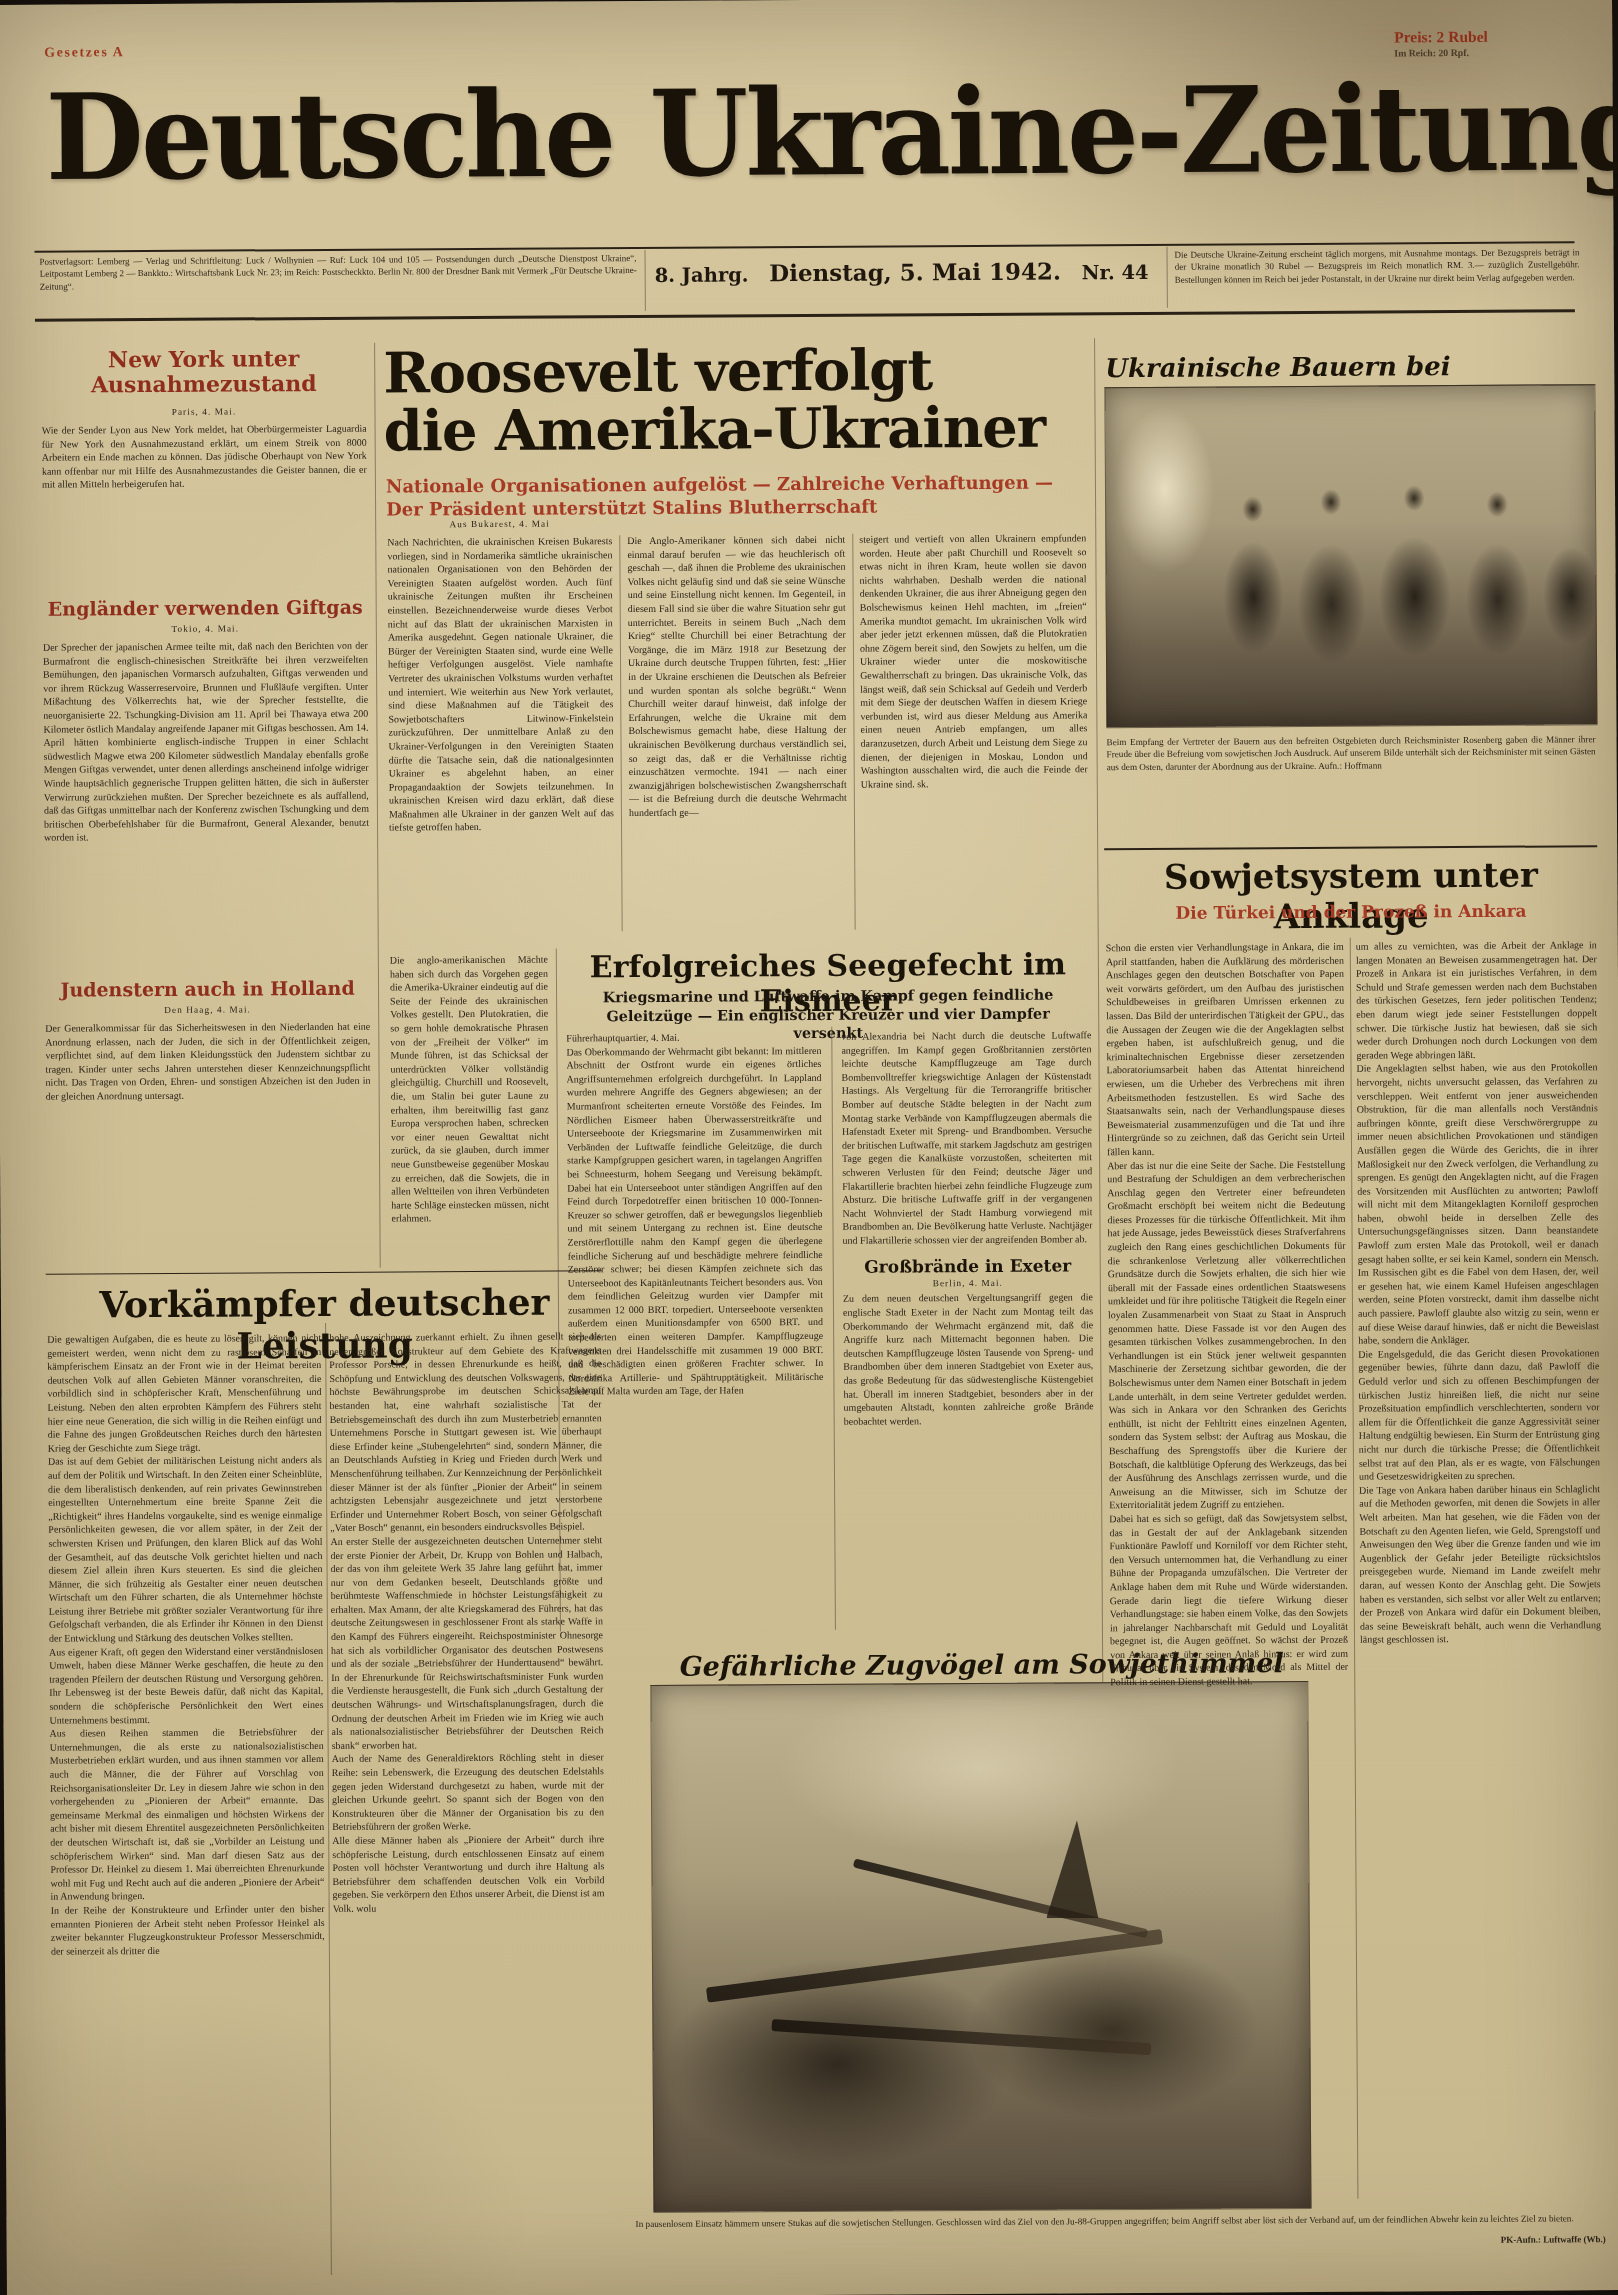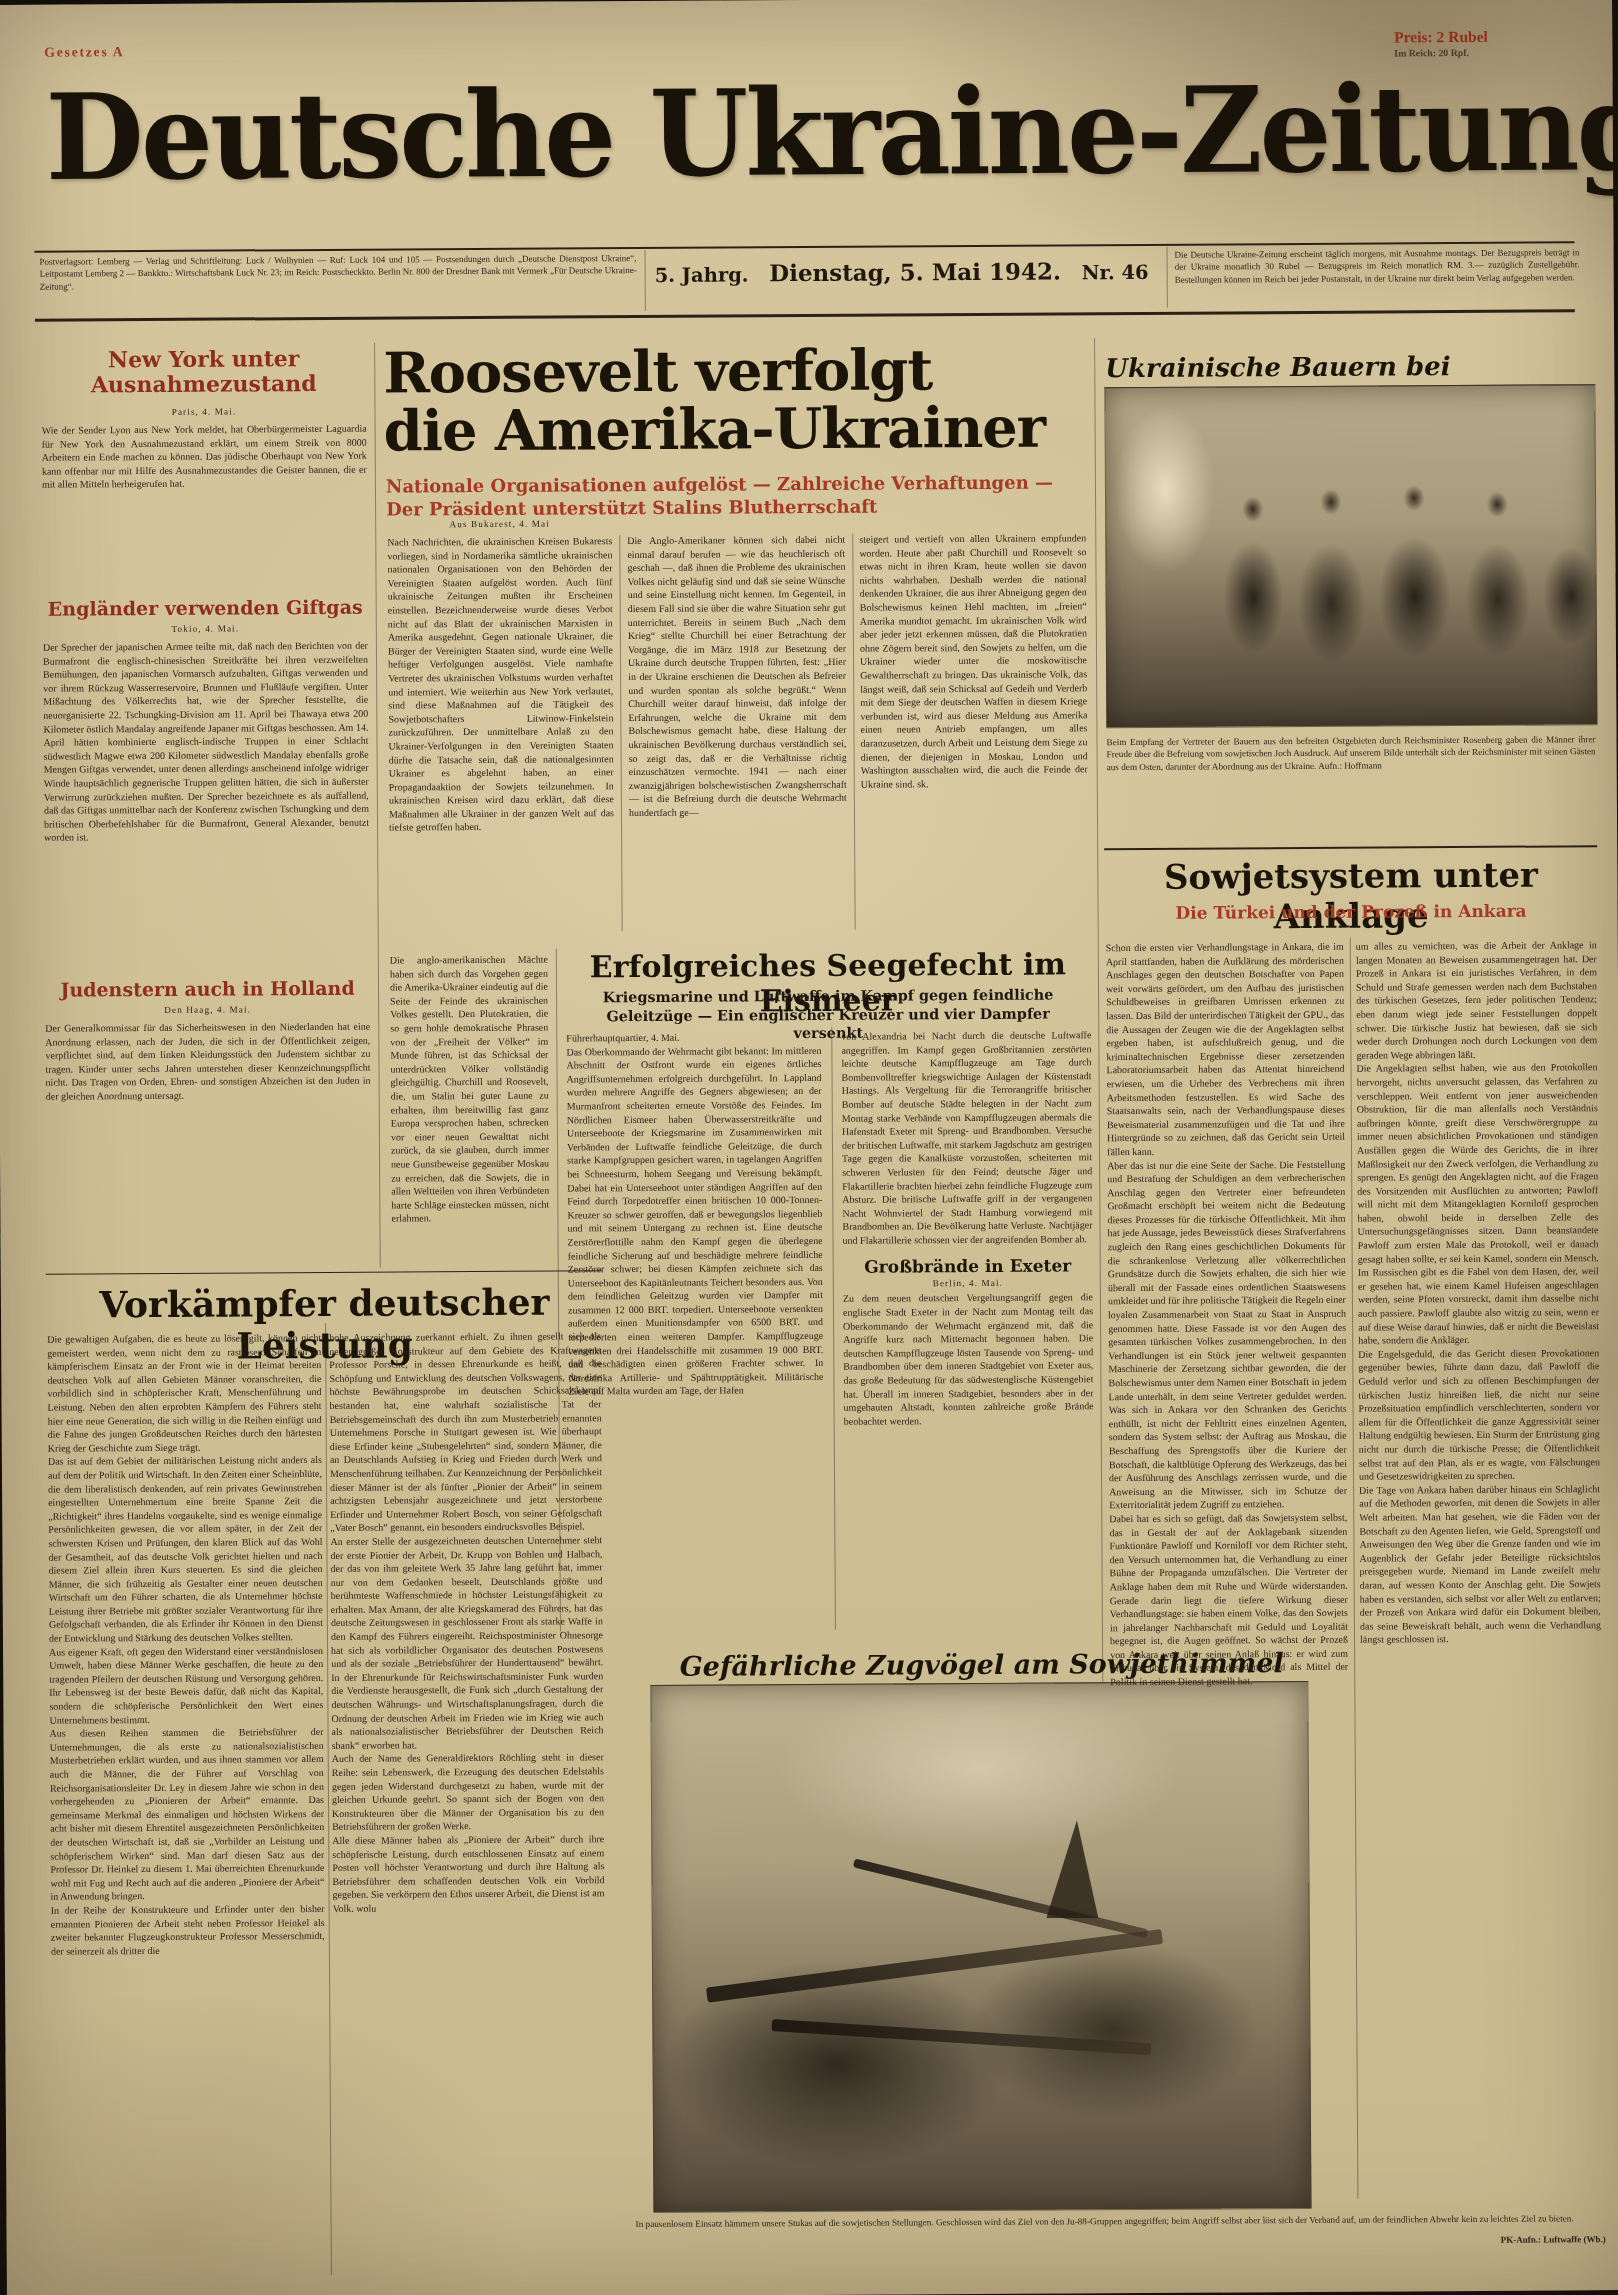--- a/index.html
+++ b/index.html
@@ -144,23 +144,23 @@
   <div class="abs" id="ed">Gesetzes A</div>
   <div class="abs" id="price">
     <div class="p1">Preis: 2 Rubel</div>
     <div class="p2">Im Reich: 20 Rpf.</div>
   </div>
   <div class="abs" id="mast">Deutsche Ukraine-Zeitung</div>
 
   <div class="hrule" id="hr-top"></div>
   <div class="abs" id="imprint">Postverlagsort: Lemberg — Verlag und Schriftleitung: Luck / Wolhynien — Ruf: Luck 104 und 105 — Postsendungen durch „Deutsche Dienstpost Ukraine“, Leitpostamt Lemberg 2 — Bankkto.: Wirtschaftsbank Luck Nr. 23; im Reich: Postscheckkto. Berlin Nr. 800 der Dresdner Bank mit Vermerk „Für Deutsche Ukraine-Zeitung“.</div>
   <div class="abs" id="centerbar">
-    <span class="vol">5. Jahrg.</span>
+    <span class="vol">8. Jahrg.</span>
     <span class="date">Dienstag, 5. Mai 1942.</span>
-    <span class="iss">Nr. 46</span>
+    <span class="iss">Nr. 44</span>
   </div>
   <div class="abs" id="sub">Die Deutsche Ukraine-Zeitung erscheint täglich morgens, mit Ausnahme montags. Der Bezugspreis beträgt in der Ukraine monatlich 30 Rubel — Bezugspreis im Reich monatlich RM. 3.— zuzüglich Zustellgebühr. Bestellungen können im Reich bei jeder Postanstalt, in der Ukraine nur direkt beim Verlag aufgegeben werden.</div>
   <div class="vrule" id="vsep1"></div>
   <div class="vrule" id="vsep2"></div>
   <div class="hrule" id="hr-bot"></div>
 
   <div class="vrule" id="vr1"></div>
   <div class="vrule" id="vr2"></div>
   <div class="vrule" id="vr3"></div>
   <div class="vrule" id="vr4"></div>

